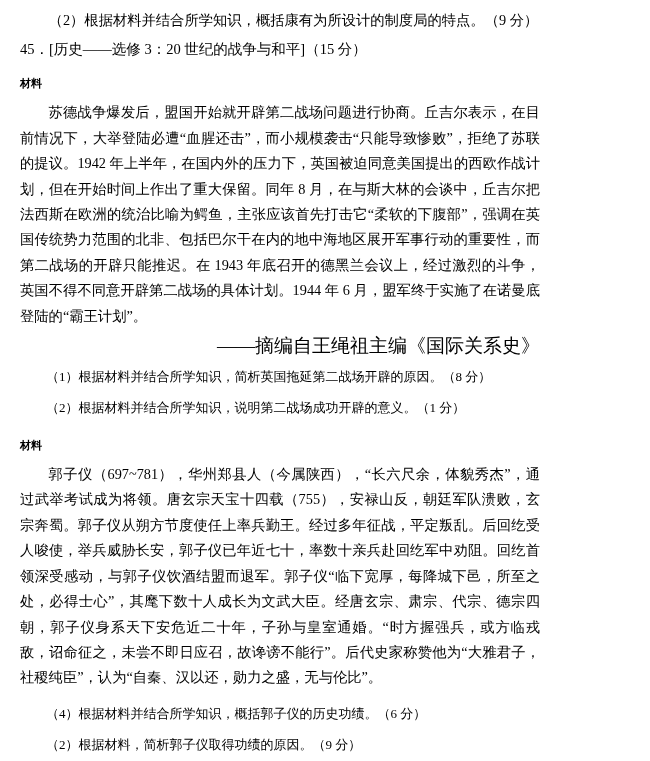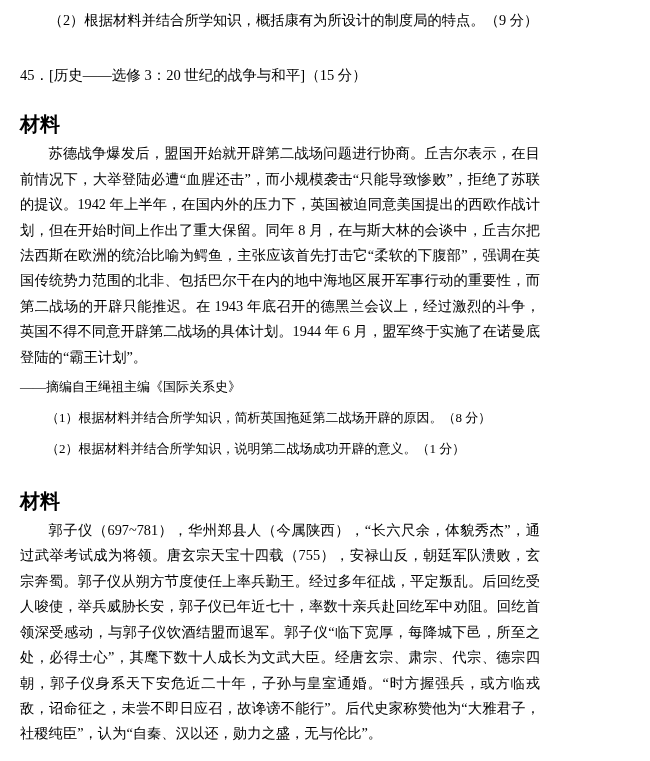--- a/index.html
+++ b/index.html
@@ -25,31 +25,32 @@
     font-size: 14.3px;
     line-height: 25.4px;
     text-align: justify;
     text-justify: inter-ideograph;
     margin: 0;
   }
   .indent2 { text-indent: 2em; }
   .q-head {
     font-size: 14.5px;
     line-height: 25px;
-    margin-top: 26px;
+    margin-top: 0;
   }
   .bold-label {
     font-weight: bold;
-    font-size: 20px;
+    font-size: 11px;
     line-height: 25px;
-    margin-top: 24px;
+    margin-top: 9px;
   }
   .src {
-    font-size: 13px;
+    font-size: 19px;
     line-height: 25px;
+    text-align: right;
     margin-top: 4px;
   }
   .sub-q {
     font-size: 13px;
     line-height: 25px;
     margin-top: 6px;
   }
   .gap-sm { height: 4px; }
   .block { }
 </style>

